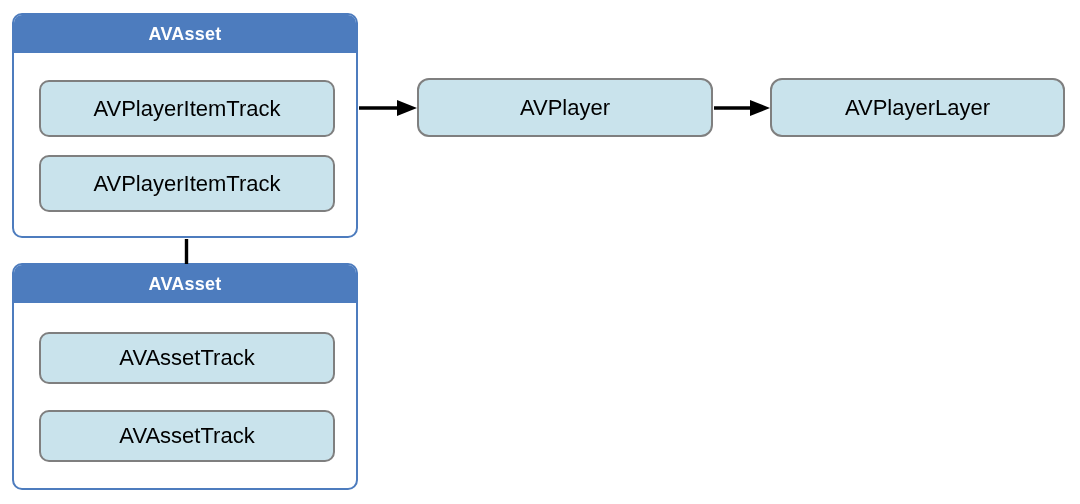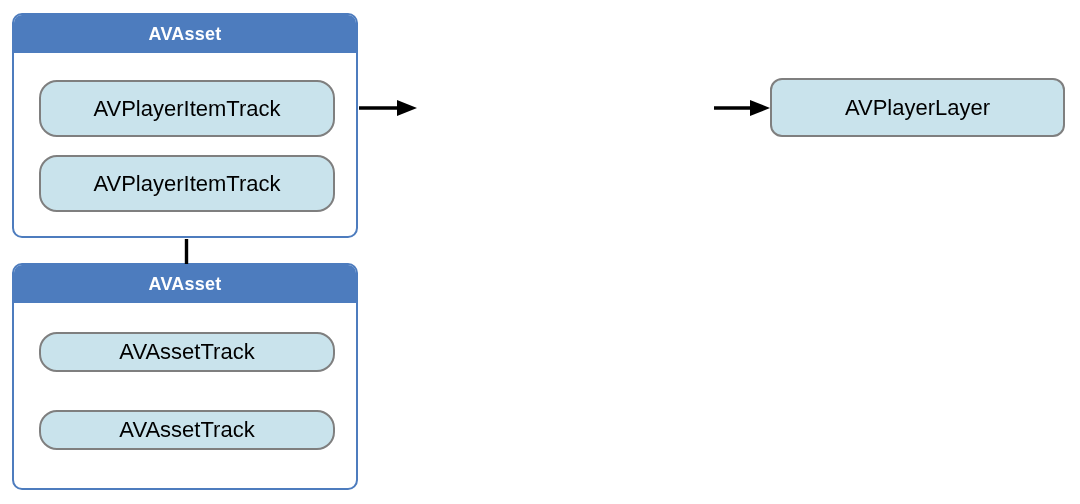--- a/index.html
+++ b/index.html
@@ -40,32 +40,32 @@
     letter-spacing: 0.2px;
   }
   #group-top    { left: 12px;  top: 13px;  width: 346px; height: 225px; }
   #group-bottom { left: 12px;  top: 263px; width: 346px; height: 227px; }
 
   
   .node {
     position: absolute;
     background: var(--box-fill, #C9E3EC);
     border: 2px solid var(--box-border, #7F7F7F);
-    border-radius: 18px;
+    border-radius: 10px;
     display: flex;
     align-items: center;
     justify-content: center;
     font-size: 22px;
     color: #000000;
   }
   
   #group-top .node    { left: 25px; width: 296px; height: 57px; }
   #pit1 { top: 65px; }
   #pit2 { top: 140px; }
-  #group-bottom .node { left: 25px; width: 296px; height: 40px; }
+  #group-bottom .node { left: 25px; width: 296px; height: 52px; }
   #ast1 { top: 67px; }
   #ast2 { top: 145px; }
 
   
   #avplayer      { left: 417px; top: 78px; width: 296px; height: 59px; border-radius: 12px; }
   #avplayerlayer { left: 770px; top: 78px; width: 295px; height: 59px; border-radius: 12px; }
 
   
   svg.overlay {
     position: absolute;
@@ -95,20 +95,23 @@
   <div class="group" id="group-bottom">
     <div class="group-header">AVAsset</div>
     <div class="node" id="ast1">
       <span>AVAssetTrack</span>
     </div>
     <div class="node" id="ast2">
       <span>AVAssetTrack</span>
     </div>
   </div>
 
+  <div class="node" id="avplayer">
+    <span>AVPlayer</span>
+  </div>
   <div class="node" id="avplayerlayer">
     <span>AVPlayerLayer</span>
   </div>
 
   <svg class="overlay" viewBox="0 0 1080 504" xmlns="http://www.w3.org/2000/svg">
     <g>
       <line x1="359" y1="108" x2="399" y2="108"></line>
       <polygon points="397,100 397,116 417,108"></polygon>
     </g>
     <g>

